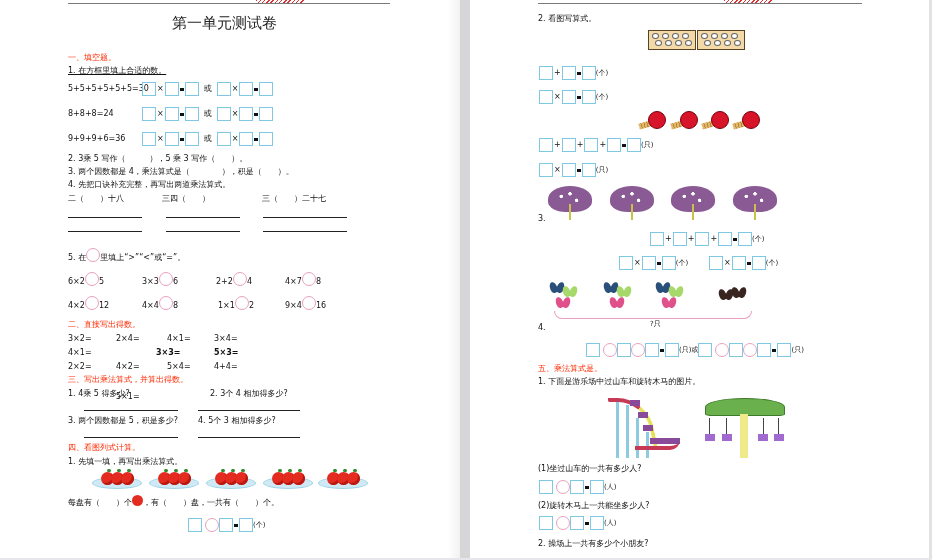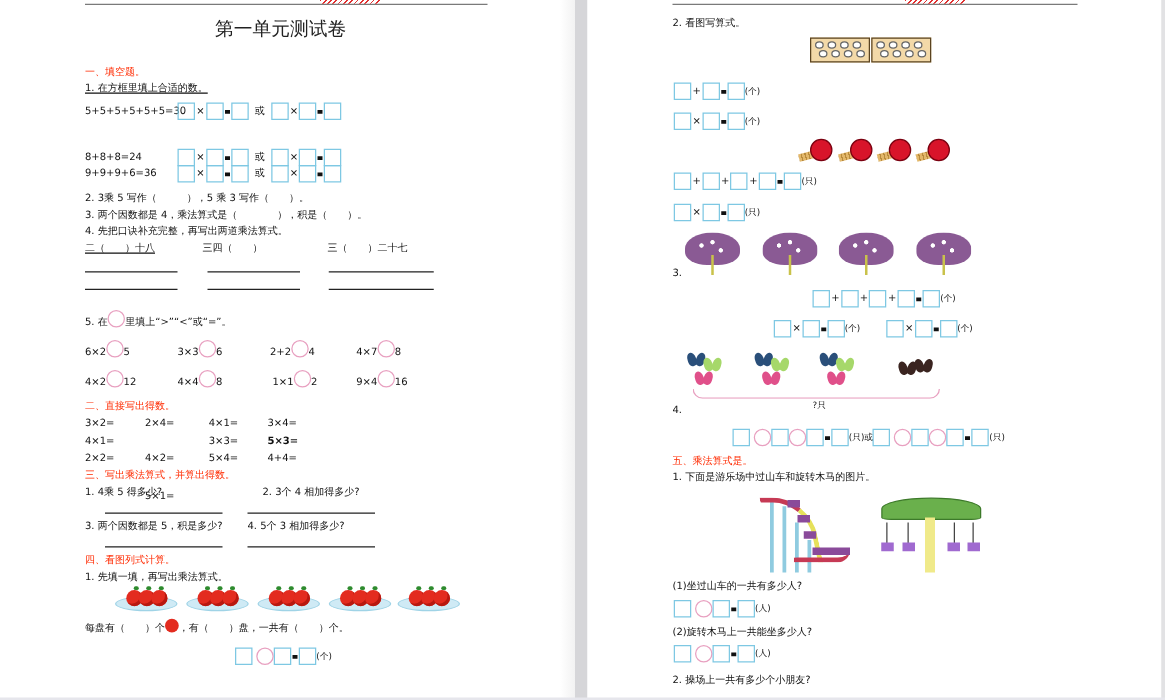--- a/index.html
+++ b/index.html
@@ -66,21 +66,21 @@
       <span class="box"></span>
       <span class="eq"></span>
       <span class="box"></span>
     <span class="op" style="margin:0 5px;">或</span>
     <span class="box"></span>
       <span class="op">×</span>
       <span class="box"></span>
       <span class="eq"></span>
       <span class="box"></span>
   </div>
-  <div class="abs row" style="left:68px;top:119px;">
+  <div class="abs row" style="left:68px;top:107px;">
     <span style="width:74px;display:inline-block;">8+8+8=24</span>
     <span class="box"></span>
       <span class="op">×</span>
       <span class="box"></span>
       <span class="eq"></span>
       <span class="box"></span>
     <span class="op" style="margin:0 5px;">或</span>
     <span class="box"></span>
       <span class="op">×</span>
       <span class="box"></span>
@@ -99,21 +99,21 @@
       <span class="op">×</span>
       <span class="box"></span>
       <span class="eq"></span>
       <span class="box"></span>
   </div>
 
   <div class="abs" style="left:68px;top:155px;">2. 3乘 5 写作（　　　），5 乘 3 写作（　　）。</div>
   <div class="abs" style="left:68px;top:168px;">3. 两个因数都是 4，乘法算式是（　　　　），积是（　　）。</div>
   <div class="abs" style="left:68px;top:181px;">4. 先把口诀补充完整，再写出两道乘法算式。</div>
 
-  <div class="abs" style="left:68px;top:195px;text-decoration:underline;">二（　　）十八</div>
+  <div class="abs" style="left:68px;top:195px;">二（　　）十八</div>
   <div class="abs" style="left:162px;top:195px;">三四（　　）</div>
   <div class="abs" style="left:262px;top:195px;">三（　　）二十七</div>
   <div class="uline" style="left:68px;top:217px;width:74px;"></div>
   <div class="uline" style="left:166px;top:217px;width:74px;"></div>
   <div class="uline" style="left:263px;top:217px;width:84px;"></div>
   <div class="uline" style="left:68px;top:231px;width:74px;"></div>
   <div class="uline" style="left:166px;top:231px;width:74px;"></div>
   <div class="uline" style="left:263px;top:231px;width:84px;"></div>
 
   <div class="abs row" style="left:68px;top:254px;">
@@ -167,21 +167,21 @@
       </span>
   </div>
 
   <div class="abs sec" style="left:68px;top:321px;">二、直接写出得数。</div>
   <div class="abs" style="left:68px;top:335px;">3×2=</div>
   <div class="abs" style="left:116px;top:335px;">2×4=</div>
   <div class="abs" style="left:167px;top:335px;">4×1=</div>
   <div class="abs" style="left:214px;top:335px;">3×4=</div>
   <div class="abs" style="left:68px;top:349px;">4×1=</div>
   <div class="abs" style="left:116px;top:349px;margin-top:44px;">5×1=</div>
-  <div class="abs" style="left:167px;top:349px;">3×3=</div>
+  <div class="abs" style="left:156px;top:349px;font-weight:bold;">3×3=</div>
   <div class="abs" style="left:214px;top:349px;font-weight:bold;">5×3=</div>
   <div class="abs" style="left:68px;top:363px;">2×2=</div>
   <div class="abs" style="left:116px;top:363px;">4×2=</div>
   <div class="abs" style="left:167px;top:363px;">5×4=</div>
   <div class="abs" style="left:214px;top:363px;">4+4=</div>
 
   <div class="abs sec" style="left:68px;top:376px;">三、写出乘法算式，并算出得数。</div>
   <div class="abs" style="left:68px;top:390px;">1. 4乘 5 得多少?</div>
   <div class="abs" style="left:210px;top:390px;">2. 3个 4 相加得多少?</div>
   <div class="uline" style="left:84px;top:410px;width:94px;"></div>

